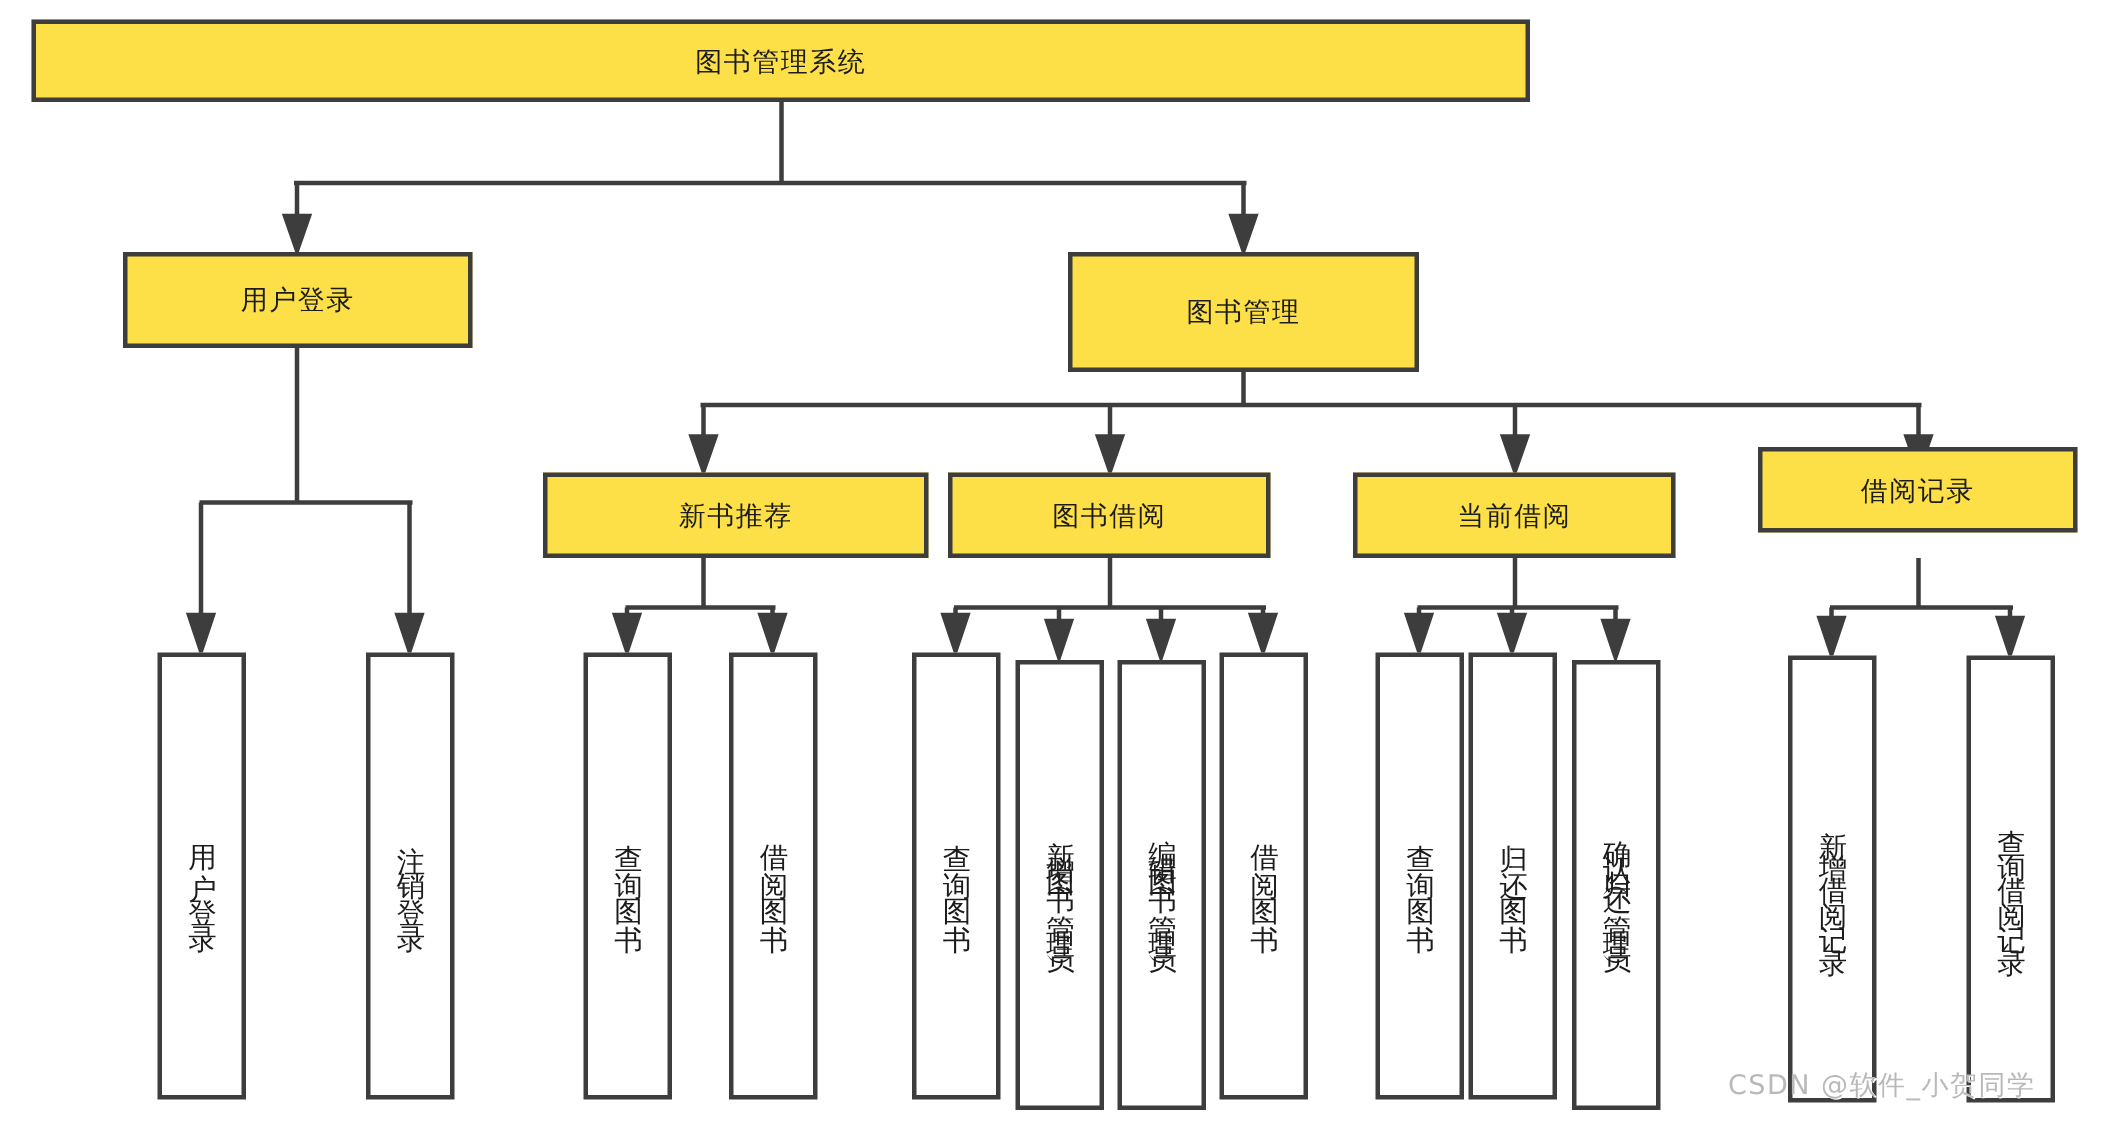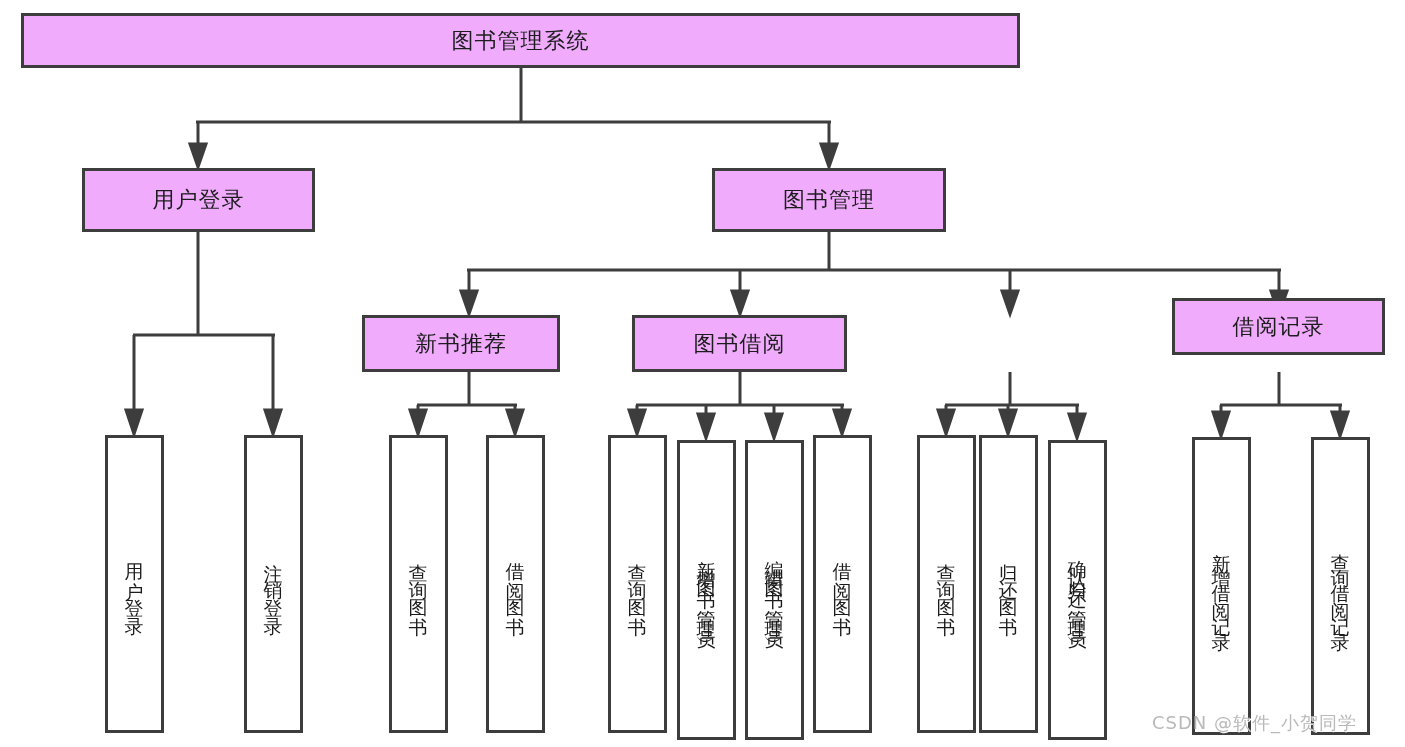--- a/index.html
+++ b/index.html
@@ -19,26 +19,26 @@
     position: absolute;
     left: 0; top: 0;
     width: 1405px;
     height: 747px;
     pointer-events: none;
   }
   .node {
     position: absolute;
     box-sizing: border-box;
     border: 3px solid #3d3d3d;
-    background: #f0abfc;
+    background: #fde047;
     display: flex;
     align-items: center;
     justify-content: center;
     color: #1c1c1c;
-    font-size: 22px;
+    font-size: 18px;
     letter-spacing: 1px;
     text-align: center;
   }
   .leaf {
     position: absolute;
     box-sizing: border-box;
     border: 3px solid #3d3d3d;
     background: #ffffff;
     display: flex;
     align-items: center;
@@ -145,24 +145,25 @@
         <polygon points="1213,412 1229,412 1221,436"></polygon>
         <line x1="1340" y1="405" x2="1340" y2="416"></line>
         <polygon points="1332,412 1348,412 1340,436"></polygon>
       </g>
     </g>
   </svg>
 
   <div class="node" style="left:21px; top:13px; width:999px; height:55px;">图书管理系统</div>
 
   <div class="node" style="left:82px; top:168px; width:233px; height:64px;">用户登录</div>
-  <div class="node" style="left:712px; top:168px; width:234px; height:64px;">图书管理</div>
-
-  <div class="node" style="left:362px; top:315px; width:198px; height:57px;">新书推荐</div>
+  <div class="node" style="left:712px; top:168px; width:234px; height:80px;">图书管理</div>
+
+  <div class="node" style="left:362px; top:315px; width:257px; height:57px;">新书推荐</div>
   <div class="node" style="left:632px; top:315px; width:215px; height:57px;">图书借阅</div>
+  <div class="node" style="left:902px; top:315px; width:215px; height:57px;">当前借阅</div>
   <div class="node" style="left:1172px; top:298px; width:213px; height:57px;">借阅记录</div>
 
   <div class="leaf" style="left:105px; top:435px; width:59px; height:298px;">
     <span class="vtext sp-wide">用户登录</span>
   </div>
   <div class="leaf" style="left:244px; top:435px; width:59px; height:298px;">
     <span class="vtext sp-wide">注销登录</span>
   </div>
 
   <div class="leaf" style="left:389px; top:435px; width:59px; height:298px;">

